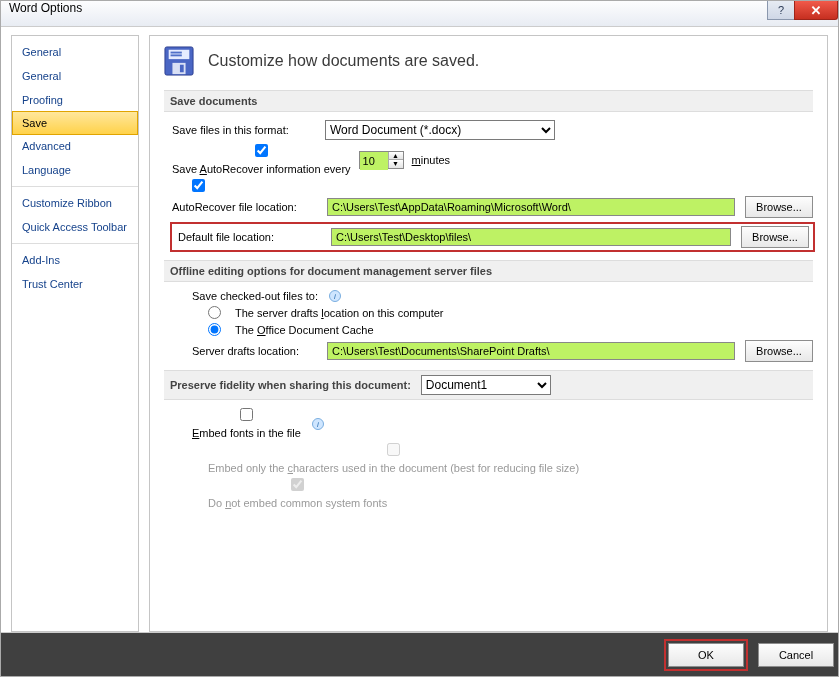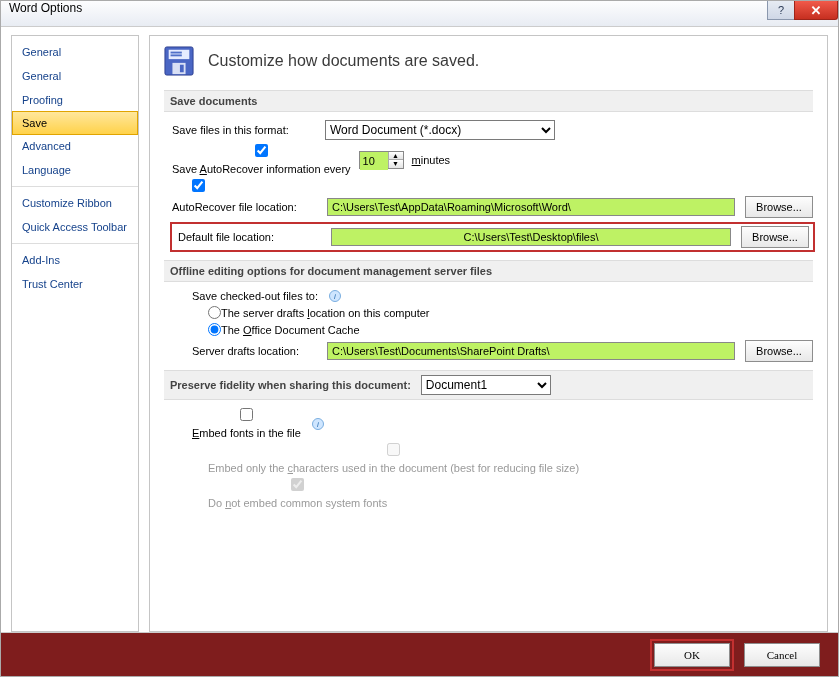--- a/index.html
+++ b/index.html
@@ -128,33 +128,33 @@
   .pathrow { display: flex; align-items: center; gap: 10px; margin: 4px 0; padding-left: 8px; }
   .pathrow .label { width: 145px; }
   .pathrow input[type=text] { flex: 1; }
   .red-box {
     border: 2px solid #c23030;
     padding: 2px 4px;
     display: flex; align-items: center; gap: 10px;
     margin: 4px -2px 4px 6px;
   }
   .red-box .label { width: 145px; padding-left: 2px; }
-  .red-box input[type=text] { flex: 1; text-align: center; }
+  .red-box input[type=text] { flex: 1; }
   .red-box .btn { }
-  .radio { display: inline-flex; align-items: center; gap: 0; }
+  .radio { display: inline-flex; align-items: center; gap: 14px; }
   .radio input[type=radio] { margin: 0; }
   .disabled { color: #9a9a9a; }
   .disabled input { }
   .footer {
     position: absolute; left: 0; bottom: 0; right: 0;
     height: 44px;
     border-top: 1px solid #ccc;
-    background: #7f1d1d;
+    background: #404040;
     display: flex; align-items: center; justify-content: flex-end;
-    gap: 10px; padding-right: 18px; font-family: Liberation Serif, serif;
+    gap: 10px; padding-right: 4px;
   }
   .footer .btn { min-width: 76px; height: 24px; }
   .ok-highlight {
     border: 2px solid #c23030; padding: 2px; display: inline-block;
   }
 </style>
 </head>
 <body>
 
 <div class="titlebar">

